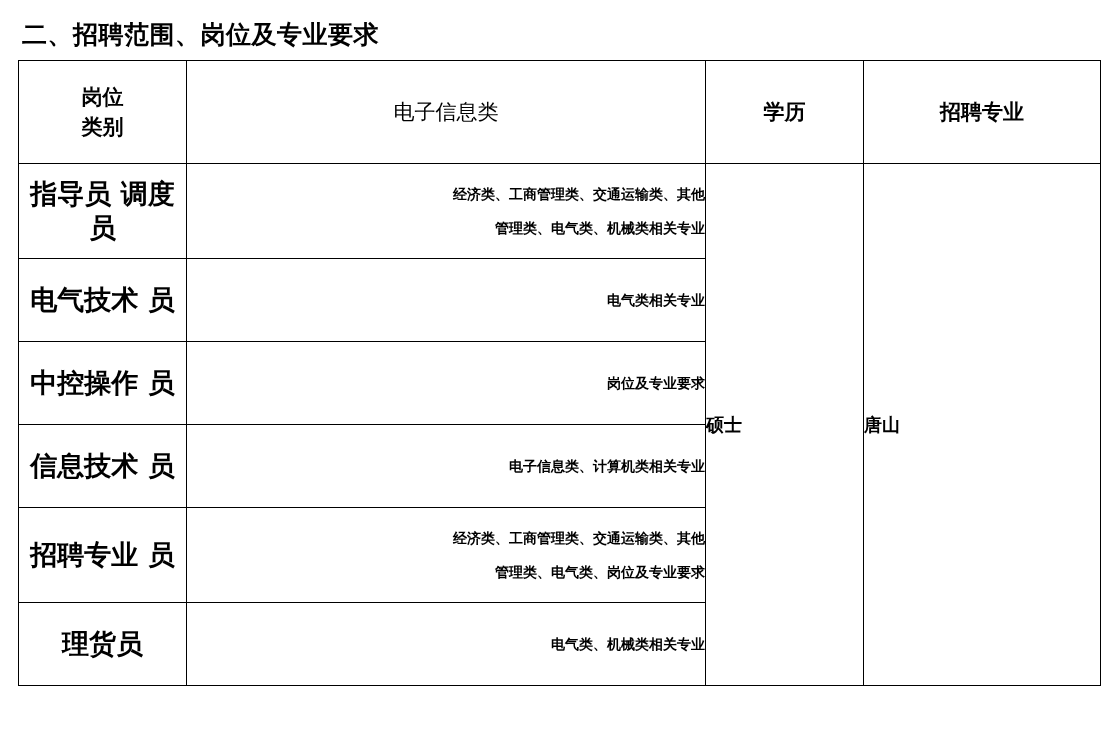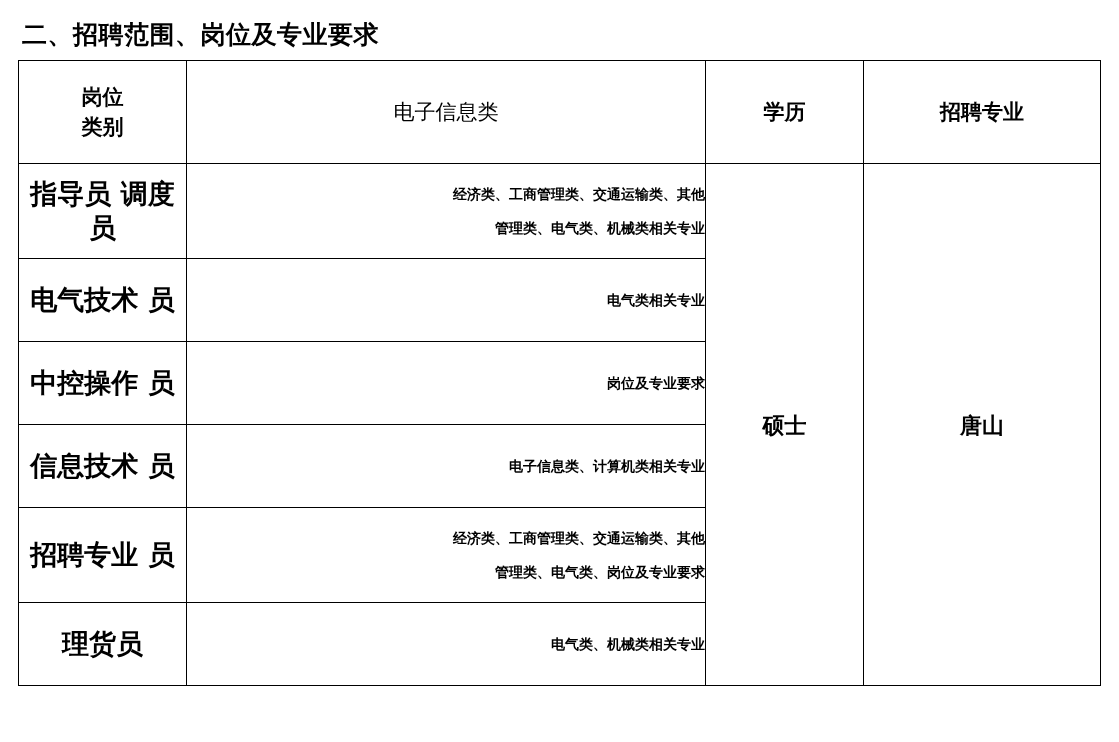--- a/index.html
+++ b/index.html
@@ -77,22 +77,21 @@
     padding: 6px 4px;
   }
   td.major {
     text-align: right;
     font-size: 14px;
     line-height: 34px;
     padding: 8px 10px 8px 14px;
   }
   td.major .ln { display: block; }
   td.degree, td.location {
-    text-align: center;
-    font-size: 22px;
+    font-size: 18px;
     line-height: 32px;
   }
   .row-tall td.category, .row-tall td.major { height: 94px; }
   .row-mid  td.category, .row-mid  td.major { height: 82px; margin-top: 20px; }
   .row-last td.category, .row-last td.major { height: 82px; margin-top: 41px; }
 </style>
 </head>
 <body>
 
 <div class="page">

